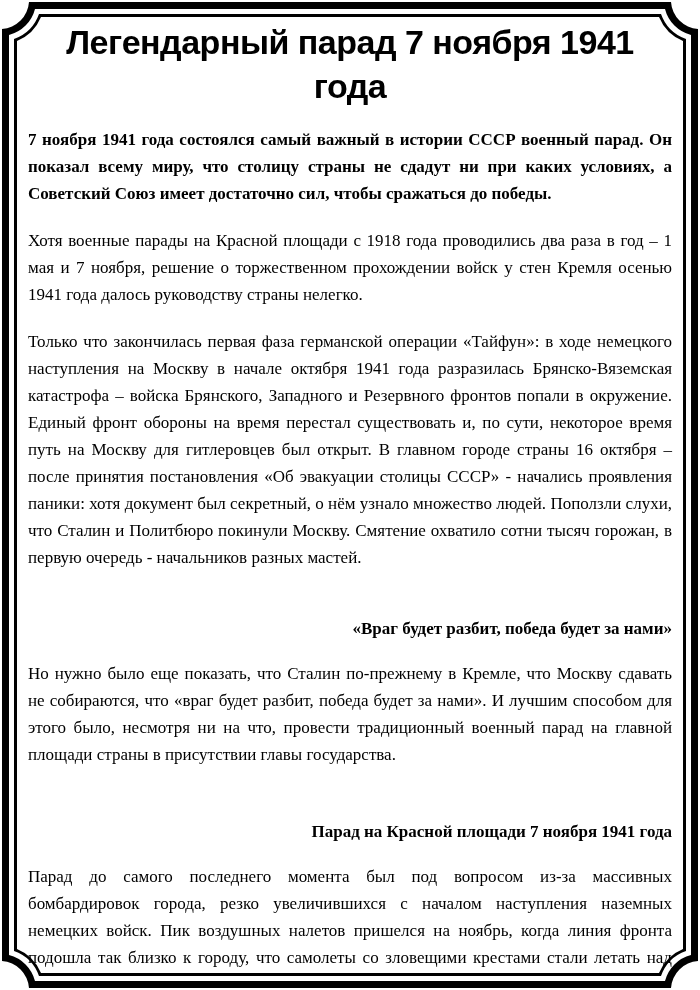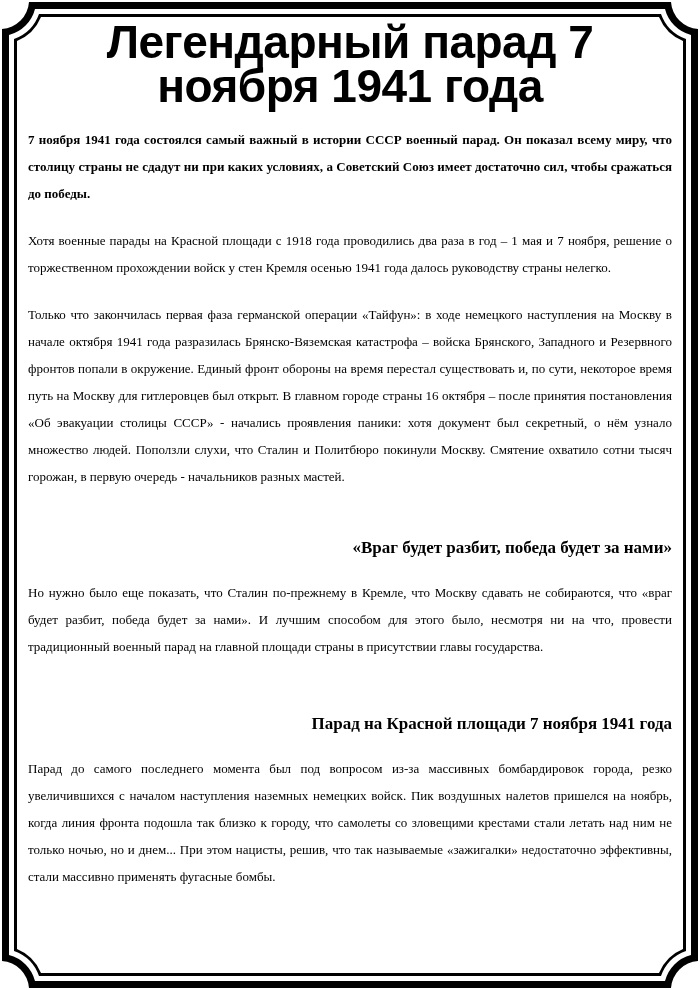--- a/index.html
+++ b/index.html
@@ -28,28 +28,28 @@
     top: 14px;
     left: 20px;
     right: 20px;
     bottom: 14px;
     padding: 6px 8px 0 8px;
     overflow: hidden;
   }
   .doc-title {
     font-family: "Liberation Sans", sans-serif;
     font-weight: bold;
-    font-size: 46px;
+    font-size: 34px;
     line-height: 44px;
     text-align: center;
     margin: 0 0 18px 0;
     letter-spacing: -0.5px;
   }
   .content p {
-    font-size: 13px;
+    font-size: 17px;
     line-height: 27px;
     text-align: justify;
     margin: 0 0 20px 0;
   }
   .content p.bold {
     font-weight: bold;
   }
   .content p.mb0 {
     margin-bottom: 2px;
   }

